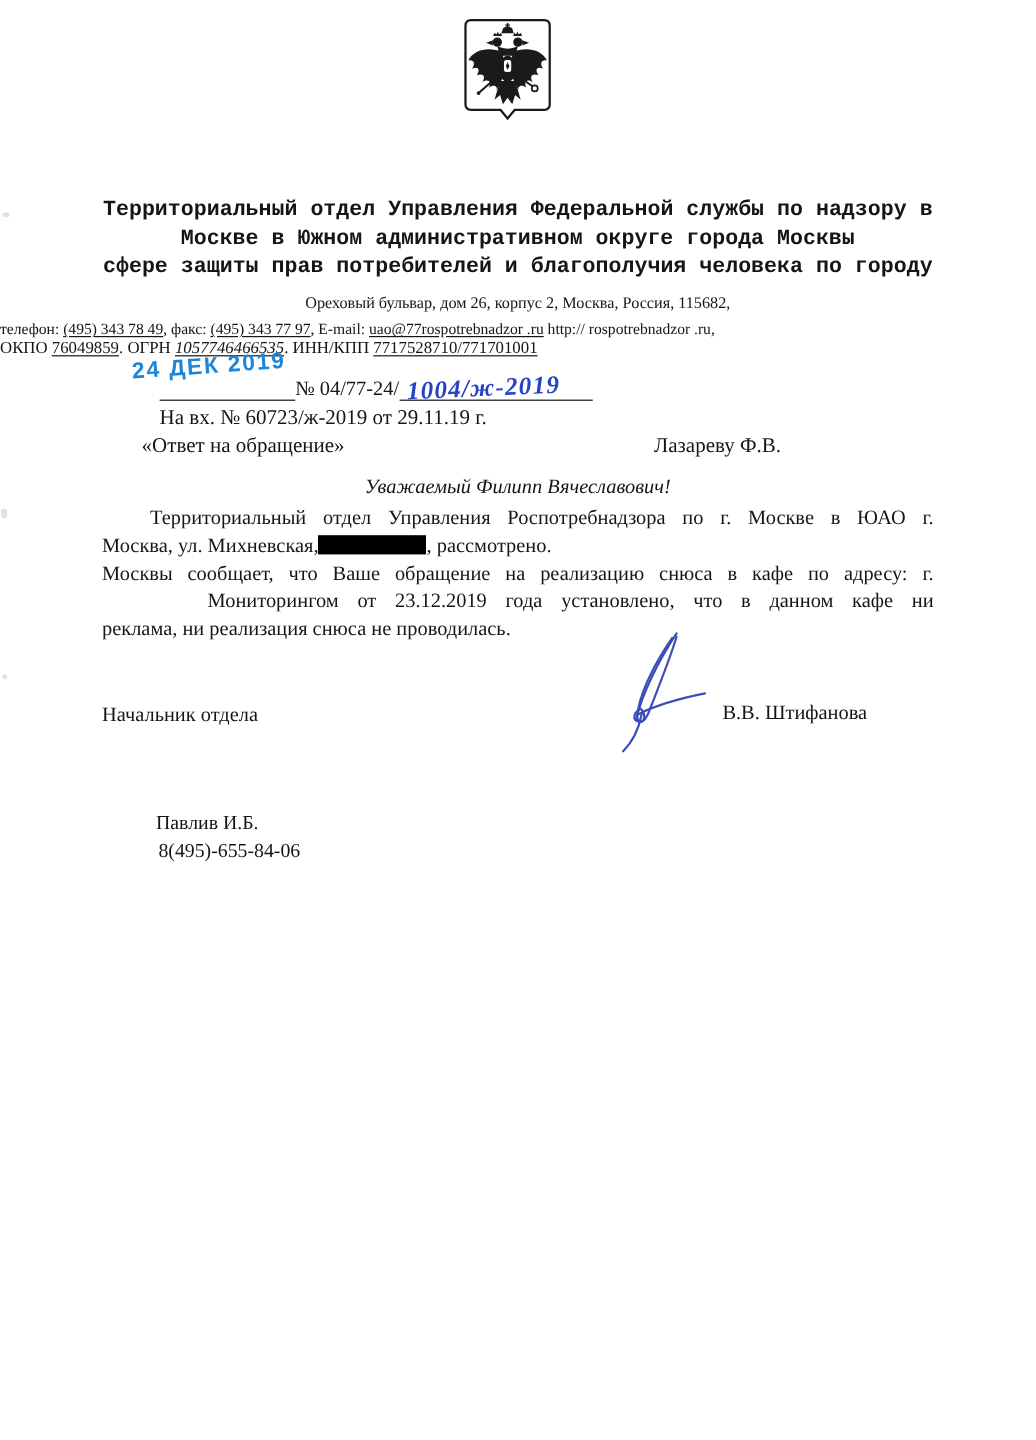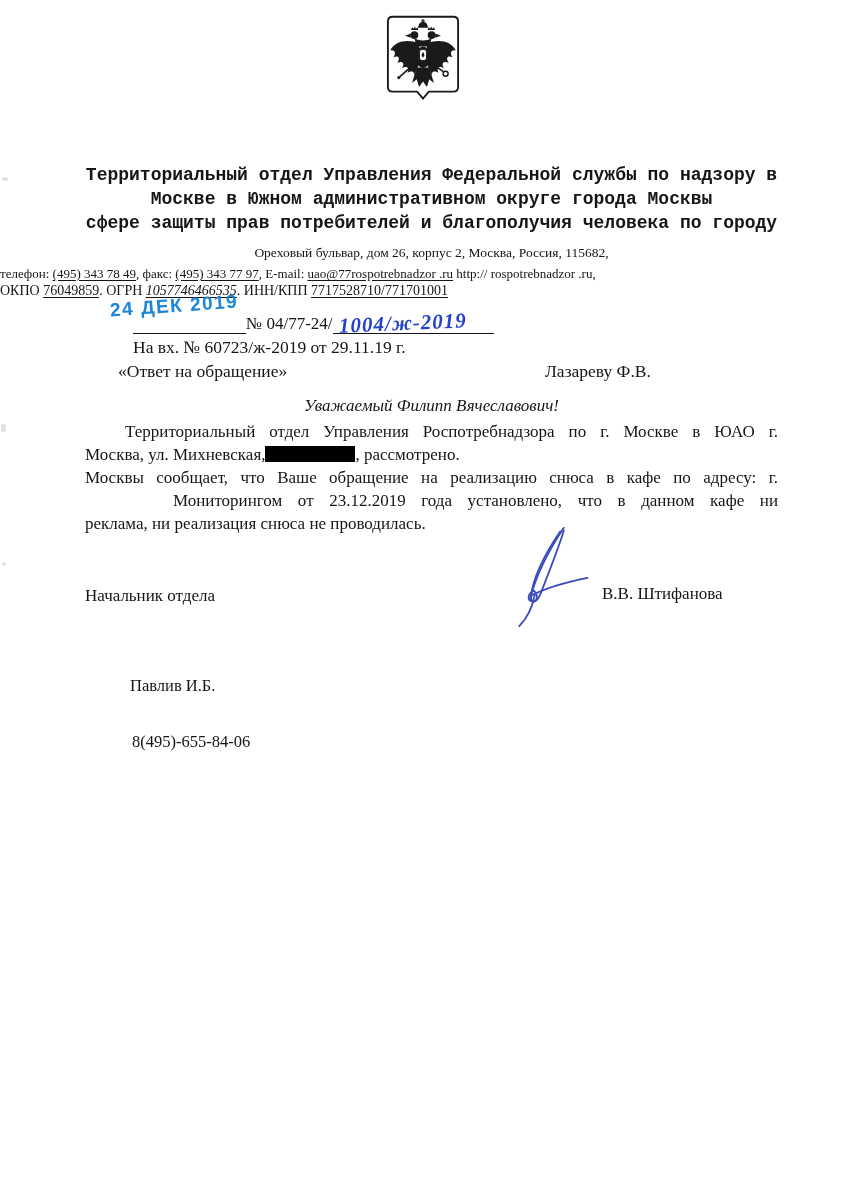--- a/index.html
+++ b/index.html
@@ -44,21 +44,21 @@
   .just{text-align:justify;text-align-last:justify;}
   .ind1{padding-left:40px;}
   .ind2{padding-left:88px;}
   .redaction{display:inline-block;width:90px;height:16px;background:#000;vertical-align:-2px;}
   
   .sig-title{position:absolute;left:85px;top:586px;font-size:17px;}
   .sig-svg{position:absolute;left:492px;top:524px;width:100px;height:105px;}
   .sig-name{position:absolute;left:590px;top:584px;font-size:17px;margin-left:12px;}
   
   .exec-name{position:absolute;left:130px;top:676px;font-size:16.5px;}
-  .exec-phone{position:absolute;left:132px;top:732px;font-size:16.5px;}
+  .exec-phone{position:absolute;left:132px;top:699px;font-size:16.5px;}
   
   .speck{position:absolute;background:#c9c9c9;opacity:.55;border-radius:2px;}
 </style>
 </head>
 <body>
 
 <div class="page">
 
   <div class="emblem">
     <svg viewBox="0 0 100 122" width="78" height="96" xmlns="http://www.w3.org/2000/svg">

